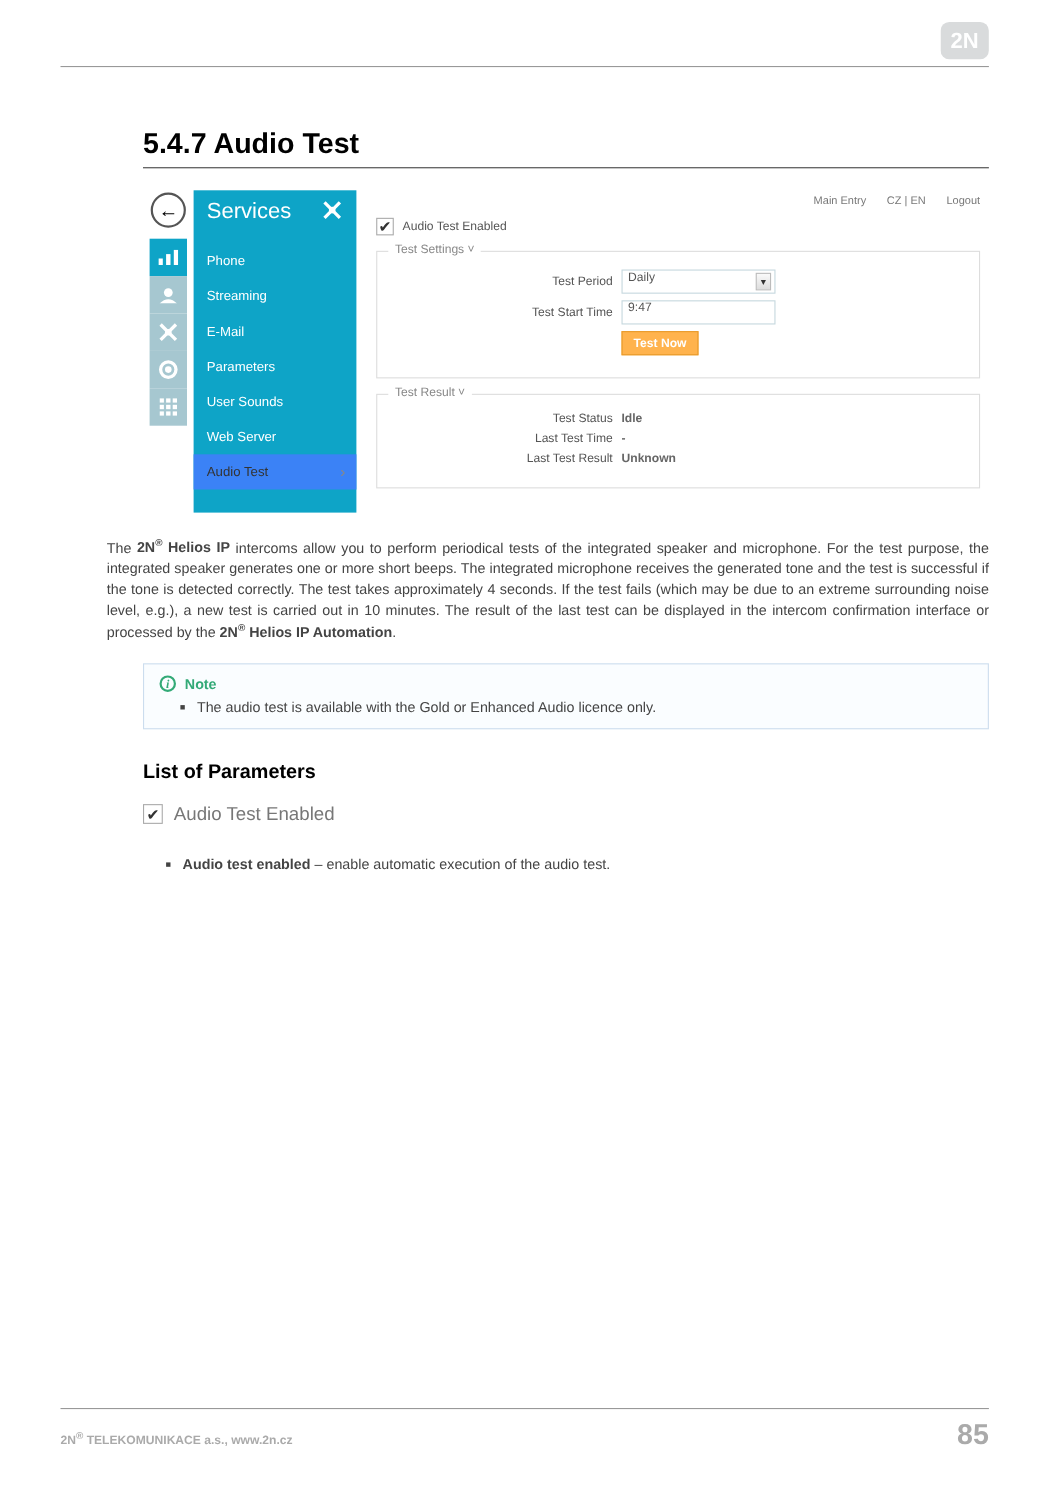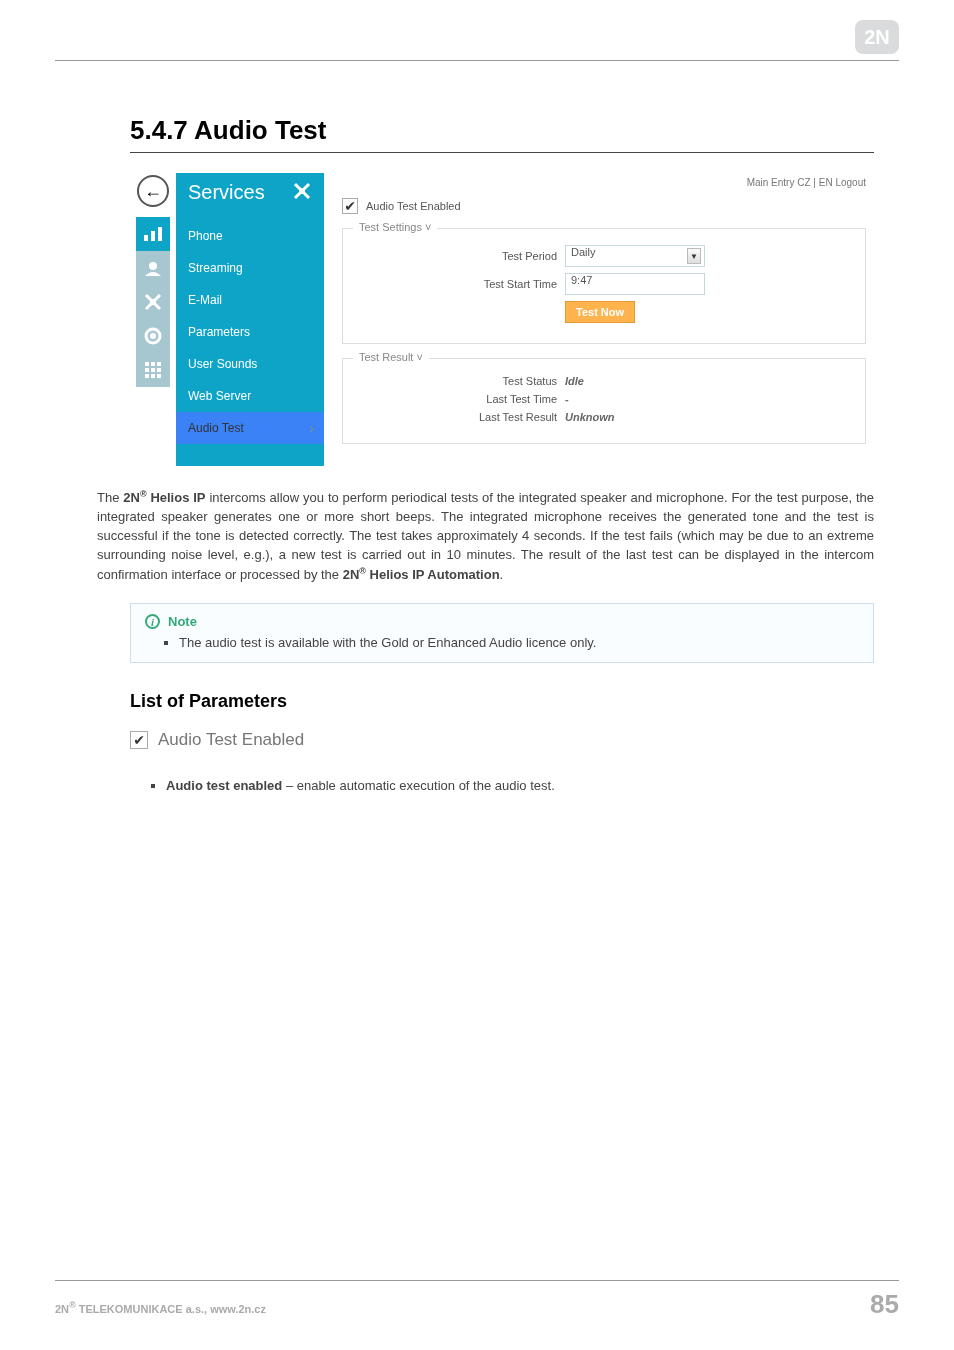--- a/index.html
+++ b/index.html
@@ -1,47 +1,47 @@
 <!DOCTYPE html>
 <html><head>
 <meta charset="utf-8">
 <style>
   * { box-sizing: border-box; margin: 0; padding: 0; }
   html, body { width: 954px; height: 1350px; background: #fff; font-family: Verdana, Arial, sans-serif; color: #333; }
-  .page { position: relative; width: 954px; height: 1350px; padding: 30px 80px 40px 55px; }
+  .page { position: relative; width: 954px; height: 1350px; padding: 30px 55px 40px 55px; }
   .top-rule { position: absolute; left: 55px; right: 55px; top: 60px; border-top: 1px solid #999; }
   .logo { position: absolute; right: 55px; top: 20px; }
   .logo svg { display: block; }
   .section-title { font-family: Arial, sans-serif; font-size: 26px; font-weight: bold; color: #000; margin-top: 85px; margin-bottom: 6px; padding-left: 75px; }
   .title-rule { border-top: 1px solid #444; margin: 0 0 20px 75px; }
   .screenshot-wrap { margin-left: 75px; display: flex; }
   .iconbar { width: 46px; }
   .back-circle { width: 32px; height: 32px; border: 2px solid #555; border-radius: 50%; display: flex; align-items: center; justify-content: center; margin: 2px auto 10px; font-size: 18px; font-weight: bold; color: #000; cursor: pointer; }
   .ic { width: 34px; height: 34px; margin: 0 auto; display: flex; align-items: center; justify-content: center; color: #fff; font-size: 18px; }
   .ic-selected { background: #0ea4c7; }
   .ic-dim { background: #a6c7d0; }
   .sidebar { width: 148px; background: #0ea4c7; color: #fff; }
   .sidebar-title { font-size: 20px; padding: 8px 12px 14px; display: flex; justify-content: space-between; align-items: flex-start; }
   .side-item { font-size: 12px; padding: 9px 12px; cursor: pointer; }
   .side-item.active { background: #3b82f6; color: #333; position: relative; }
   .side-item.active::after { content: "›"; position: absolute; right: 10px; top: 8px; color: #888; font-size: 14px; }
   .content { flex: 1; padding: 4px 8px 8px 18px; font-size: 11px; color: #555; }
   .toplinks { text-align: right; color: #777; font-size: 10px; margin-bottom: 8px; }
-  .toplinks span { margin-left: 0; }
+  .toplinks span { margin-left: 16px; }
   .cb-row { display: flex; align-items: center; margin: 10px 0 14px; }
   .cb { width: 16px; height: 16px; border: 1px solid #aaa; display: flex; align-items: center; justify-content: center; margin-right: 8px; font-size: 14px; color: #333; }
   .fieldset { border: 1px solid #ddd; margin-bottom: 14px; padding: 10px 12px 14px; position: relative; }
   .legend { position: absolute; top: -8px; left: 10px; background: #fff; padding: 0 6px; font-size: 11px; color: #888; }
   .frow { display: flex; align-items: center; margin: 6px 0; }
   .flabel { flex: 0 0 210px; text-align: right; padding-right: 8px; color: #555; }
   .finput { width: 140px; height: 22px; border: 1px solid #c5d8de; background: #fff; padding: 0 5px; font-size: 11px; color: #555; position: relative; }
   .select-wrap { position: relative; width: 140px; }
   .select-caret { position: absolute; right: 4px; top: 3px; width: 14px; height: 16px; border: 1px solid #bbb; background: linear-gradient(#fafafa,#ddd); font-size: 8px; line-height: 16px; text-align: center; color: #333; }
   .btn-testnow { display: inline-block; background: #ffb34d; color: #fff; border: 1px solid #e89a2b; padding: 4px 10px; font-size: 11px; font-weight: bold; cursor: pointer; }
-  .frow .static-val { font-weight: bold; color: #666; font-style: italic; }
+  .frow .static-val { font-weight: bold; color: #666; }
   .body-text { margin: 22px 0 18px 42px; font-size: 13px; color: #444; line-height: 1.45; text-align: justify; }
   .body-text b { font-weight: bold; }
   .sup { font-size: 9px; vertical-align: super; }
   .note-box { margin-left: 75px; border: 1px solid #cde; background: #fafdff; padding: 10px 14px 12px; font-size: 13px; color: #444; }
   .note-head { color: #3a7; font-weight: bold; display: flex; align-items: center; margin-bottom: 6px; font-size: 13px; }
   .info-icon { width: 15px; height: 15px; border: 2px solid #3a7; border-radius: 50%; color: #3a7; font-size: 11px; line-height: 13px; text-align: center; margin-right: 8px; font-family: Georgia, serif; font-style: italic; }
   .note-list { list-style: square; margin-left: 34px; }
   .subhead { margin: 28px 0 18px 75px; font-family: Arial, sans-serif; font-size: 18px; font-weight: bold; color: #000; }
   .param-img { margin-left: 75px; display: flex; align-items: center; font-size: 17px; color: #777; margin-bottom: 28px; }
   .param-img .cb2 { width: 18px; height: 18px; border: 1px solid #aaa; display: flex; align-items: center; justify-content: center; margin-right: 10px; font-size: 14px; color: #333; }

